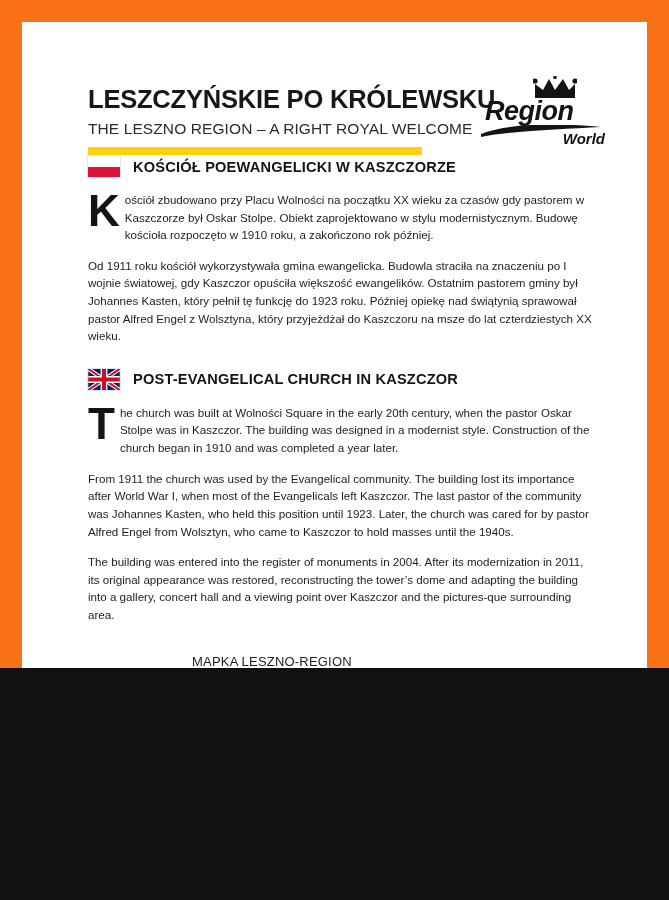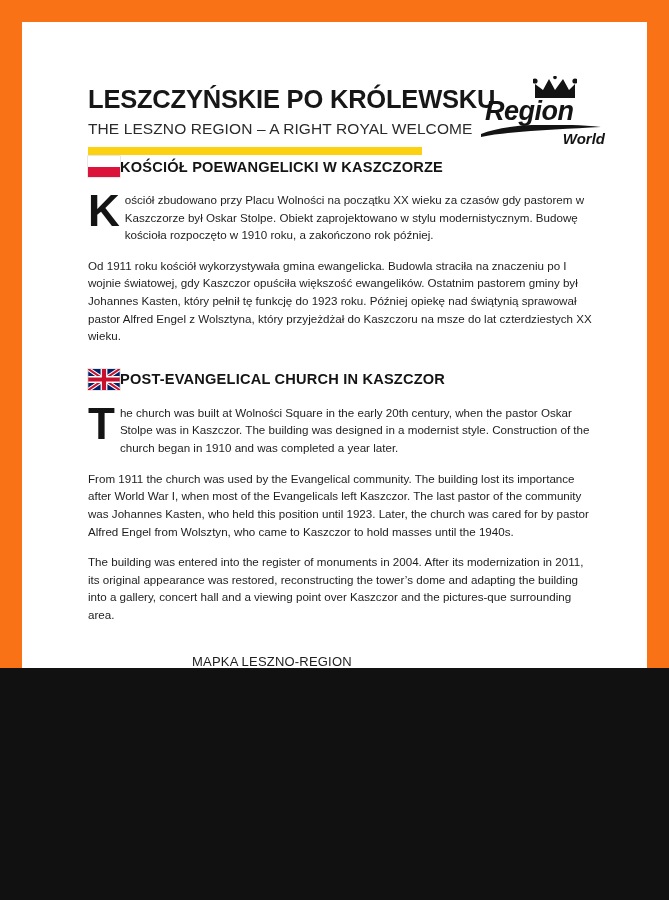--- a/index.html
+++ b/index.html
@@ -89,20 +89,21 @@
     font-style: italic;
     color: #141414;
     letter-spacing: 0px;
   }
 
   
   .section { padding-left: 48px; padding-right: 34px; }
   .sec-head {
     display: flex;
     align-items: center;
+    gap: 13px;
     margin-bottom: 14px;
   }
   .sec-title {
     font-size: 14.6px;
     font-weight: bold;
     color: #141414;
     letter-spacing: 0.2px;
   }
   .flag {
     width: 32px; height: 21px;

